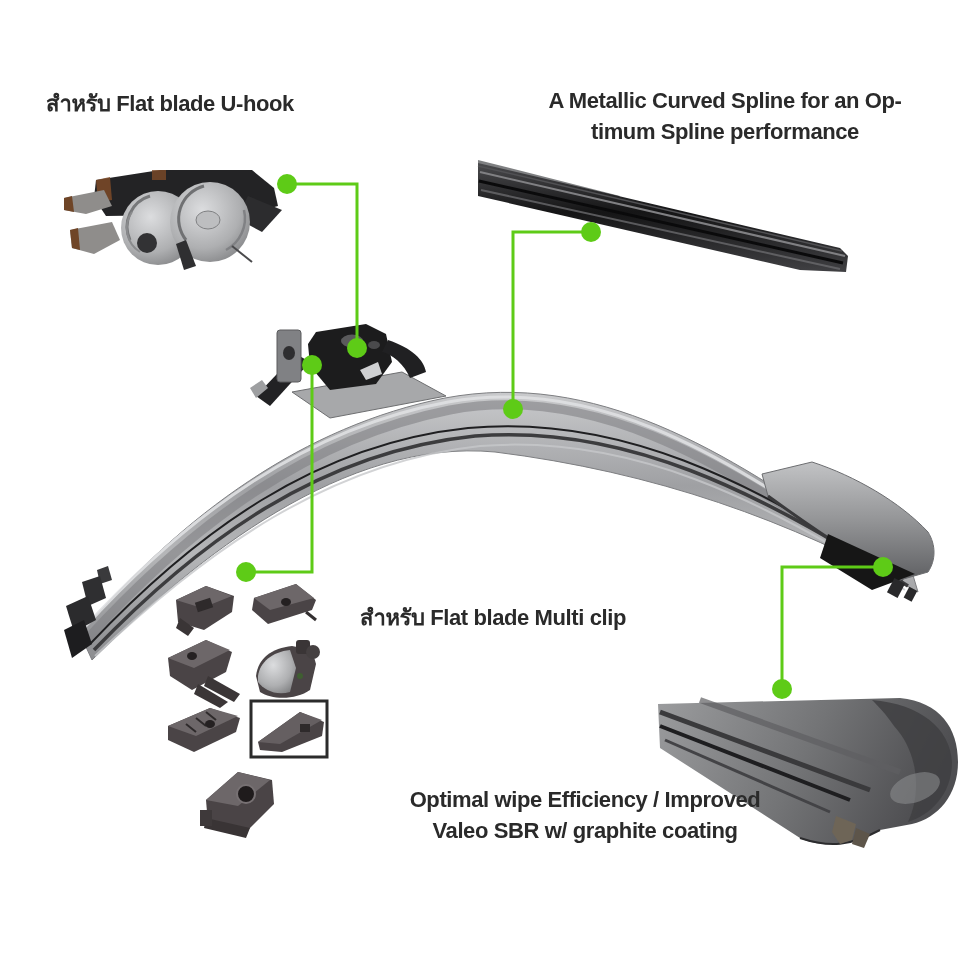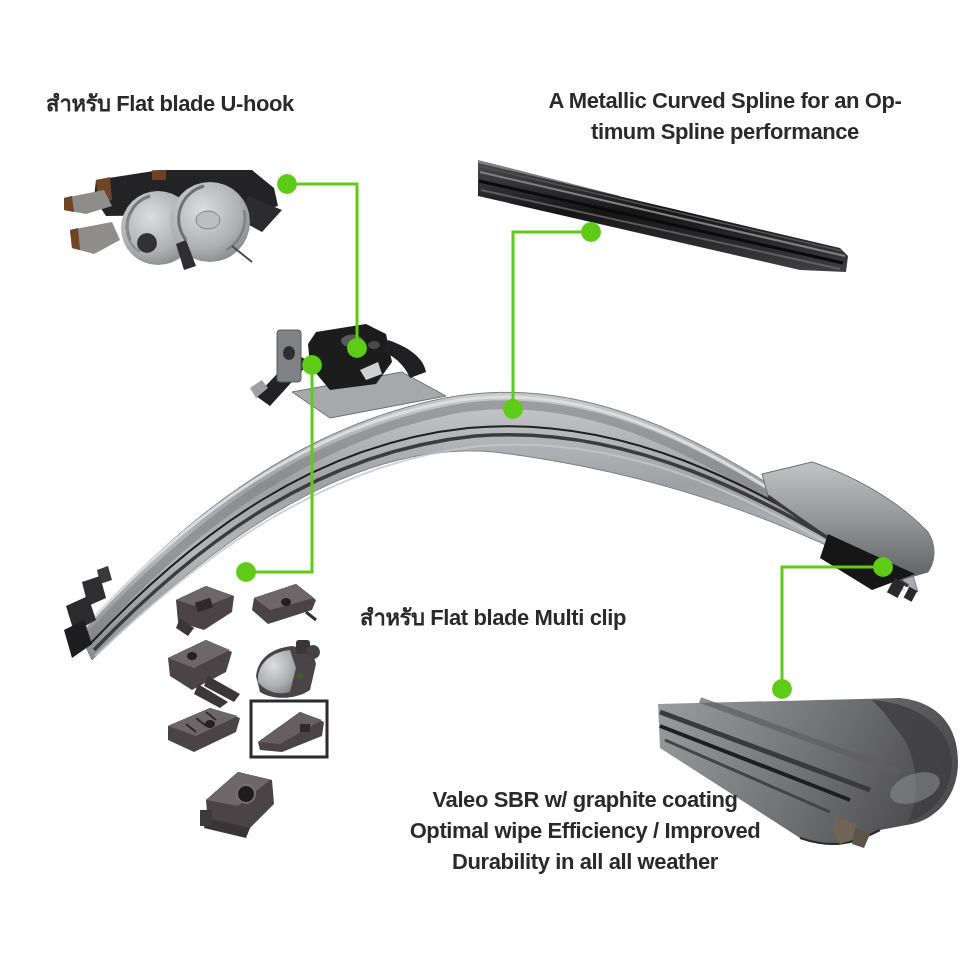--- a/index.html
+++ b/index.html
@@ -225,18 +225,17 @@
   <div id="caption-spline" class="caption center">
     <div>A Metallic Curved Spline for an Op-</div>
     <div>timum Spline performance</div>
   </div>
 
   <div id="caption-multi-clip" class="caption">
     <div>สำหรับ Flat blade Multi clip</div>
   </div>
 
   <div id="caption-rubber" class="caption center">
+    <div>Optimal wipe Efficiency / Improved</div>
     <div>Valeo SBR w/ graphite coating</div>
-    <div>Optimal wipe Efficiency / Improved</div>
-    <div>Durability in all all weather</div>
   </div>
 
 </div>
 
 </body></html>

